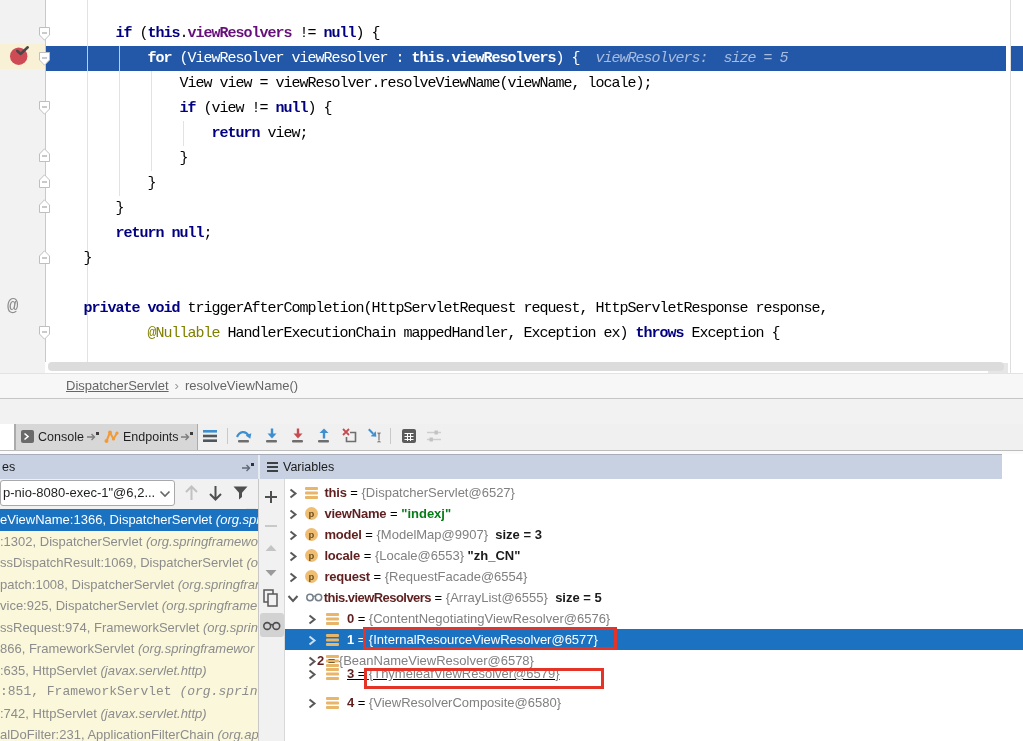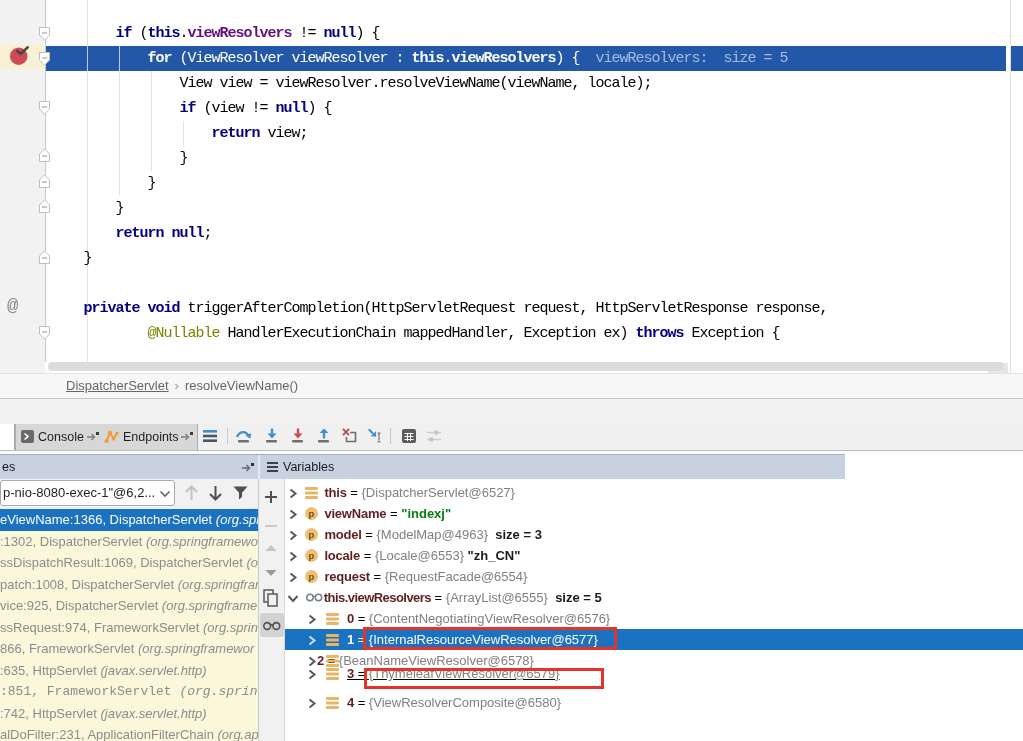--- a/index.html
+++ b/index.html
@@ -13,36 +13,36 @@
   .blueband{left:45px;top:46px;width:978px;height:25px;background:#2357A7;}
   .guide{width:1px;background:#e2e2e2;}
   .guidew{width:1px;background:rgba(255,255,255,.7);}
   .codeline{left:51.6px;white-space:pre;font-family:"Liberation Mono",monospace;
             font-size:15px;line-height:25px;height:25px;letter-spacing:-1.0015px;color:#000;}
   .kw{color:#000080;font-weight:bold;}
   .fld{color:#660E7A;font-weight:bold;}
   .ann{color:#808000;}
   .wt{color:#fff;}
   .wtb{color:#fff;font-weight:bold;}
-  .hint{color:#A5BCE0;}
+  .hint{color:#A5BCE0;font-style:italic;}
   .foldline{left:44.5px;width:1px;background:#c9c9c9;}
   .fold{left:39px;width:11px;height:13px;}
   .fold svg{display:block;}
   
   #hthumb{left:48px;top:362px;width:956px;height:9px;background:#dcdcdc;border-radius:4px;}
   #crumbs{left:0;top:373px;width:1023px;height:24px;background:#f7f7f7;
           border-top:1px solid #e3e3e3;border-bottom:1px solid #c6c6c6;
           font-size:13px;color:#666;line-height:23px;}
   
   #gap1{left:0;top:399px;width:1023px;height:25px;background:#f2f2f2;}
   #tbar{left:0;top:424px;width:1023px;height:27px;background:#f0f0f0;border-bottom:1px solid #bdbdbd;box-sizing:border-box;}
   .tab{top:0;height:26px;background:#d7d7d7;border-left:1px solid #ababab;border-right:1px solid #ababab;}
   .tabtxt{font-size:12.5px;color:#1f1f1f;line-height:26px;}
   #wstrip{left:0;top:451px;width:1023px;height:3px;background:#fbfbfb;}
-  #hband{left:0;top:454px;width:845px;height:24px;background:#C8D1E1;
+  #hband{left:0;top:454px;width:1002px;height:24px;background:#C8D1E1;
          border-top:1px solid #a7aeba;border-bottom:1px solid #b3bac5;}
   .htxt{font-size:12.5px;color:#1a1a1a;line-height:24px;}
   
   #fpanel{left:0;top:479px;width:258px;height:262px;background:#f1f1f1;overflow:hidden;}
   #combo{left:0px;top:1px;width:175px;height:26px;background:#fff;border:1px solid #a9a9a9;
          border-radius:3px;box-sizing:border-box;font-size:13px;line-height:24px;color:#1f1f1f;}
   .frow{left:0;width:258px;height:21.5px;background:#FAF7DB;font-size:13px;line-height:21.5px;
         color:#8c8c8c;white-space:nowrap;overflow:hidden;}
   .frow i{font-style:italic;}
   .fsel{background:#1A72C1;color:#fff;}
@@ -336,21 +336,21 @@
         <path d="M2.5,1.5 L7.5,5.5 L2.5,9.5" fill="none" stroke="#595959" stroke-width="2"></path>
       </svg><svg class="abs" style="left:20px;top:4px;" width="13" height="13" viewBox="0 0 13 13">
         <circle cx="6.5" cy="6.5" r="6.5" fill="#EFBE72"></circle>
         <text x="6.5" y="9.8" font-size="9.5" font-family="Liberation Sans" font-weight="bold" fill="#6E511F" text-anchor="middle">p</text>
       </svg><span style="padding-left:39.4px;"><span class="vname">viewName</span> = <span class="vgreen">"indexj"</span></span></div>
   <div class="vrow abs" style="top:44.5px;"><svg class="abs" style="left:2.5px;top:6px;" width="10" height="11" viewBox="0 0 10 11">
         <path d="M2.5,1.5 L7.5,5.5 L2.5,9.5" fill="none" stroke="#595959" stroke-width="2"></path>
       </svg><svg class="abs" style="left:20px;top:4px;" width="13" height="13" viewBox="0 0 13 13">
         <circle cx="6.5" cy="6.5" r="6.5" fill="#EFBE72"></circle>
         <text x="6.5" y="9.8" font-size="9.5" font-family="Liberation Sans" font-weight="bold" fill="#6E511F" text-anchor="middle">p</text>
-      </svg><span style="padding-left:39.4px;"><span class="vname">model</span> = <span class="vval">{ModelMap@4963}</span>&nbsp; <span class="vsize">size = 3</span></span></div>
+      </svg><span style="padding-left:39.4px;"><span class="vname">model</span> = <span class="vval">{ModelMap@9907}</span>&nbsp; <span class="vsize">size = 3</span></span></div>
   <div class="vrow abs" style="top:65.5px;"><svg class="abs" style="left:2.5px;top:6px;" width="10" height="11" viewBox="0 0 10 11">
         <path d="M2.5,1.5 L7.5,5.5 L2.5,9.5" fill="none" stroke="#595959" stroke-width="2"></path>
       </svg><svg class="abs" style="left:20px;top:4px;" width="13" height="13" viewBox="0 0 13 13">
         <circle cx="6.5" cy="6.5" r="6.5" fill="#EFBE72"></circle>
         <text x="6.5" y="9.8" font-size="9.5" font-family="Liberation Sans" font-weight="bold" fill="#6E511F" text-anchor="middle">p</text>
       </svg><span style="padding-left:39.4px;"><span class="vname">locale</span> = <span class="vval">{Locale@6553}</span> <span class="vzh">"zh_CN"</span></span></div>
   <div class="vrow abs" style="top:86.5px;"><svg class="abs" style="left:2.5px;top:6px;" width="10" height="11" viewBox="0 0 10 11">
         <path d="M2.5,1.5 L7.5,5.5 L2.5,9.5" fill="none" stroke="#595959" stroke-width="2"></path>
       </svg><svg class="abs" style="left:20px;top:4px;" width="13" height="13" viewBox="0 0 13 13">
         <circle cx="6.5" cy="6.5" r="6.5" fill="#EFBE72"></circle>

